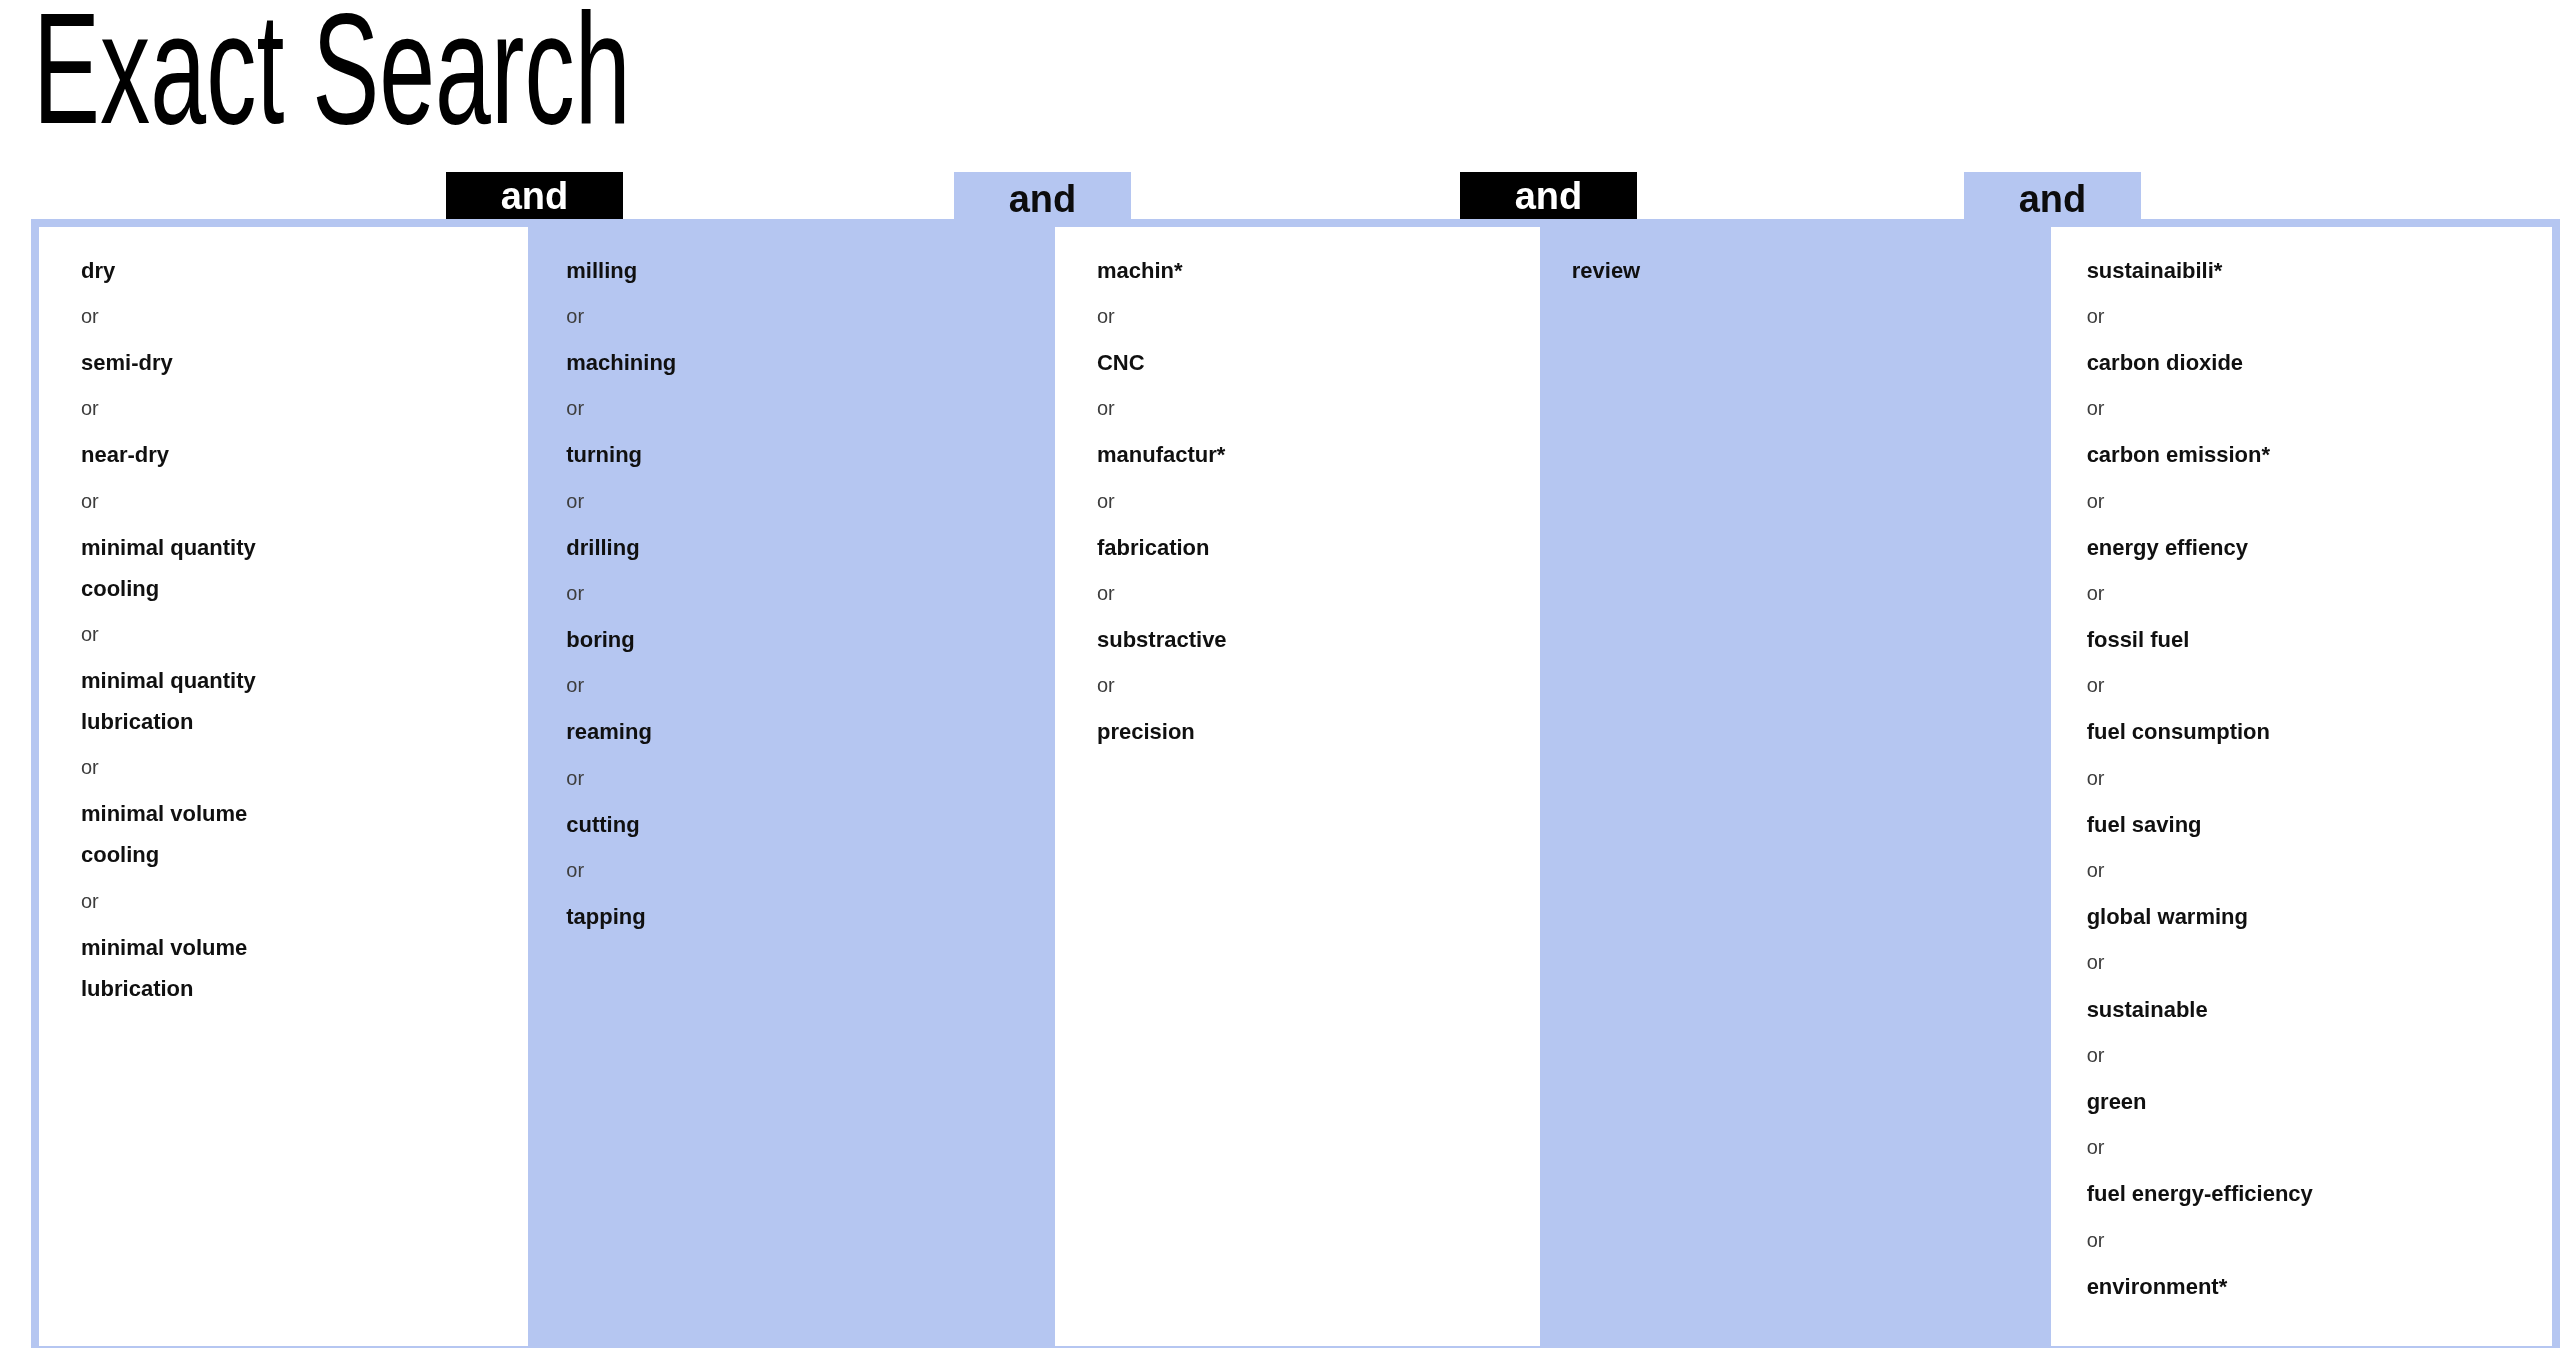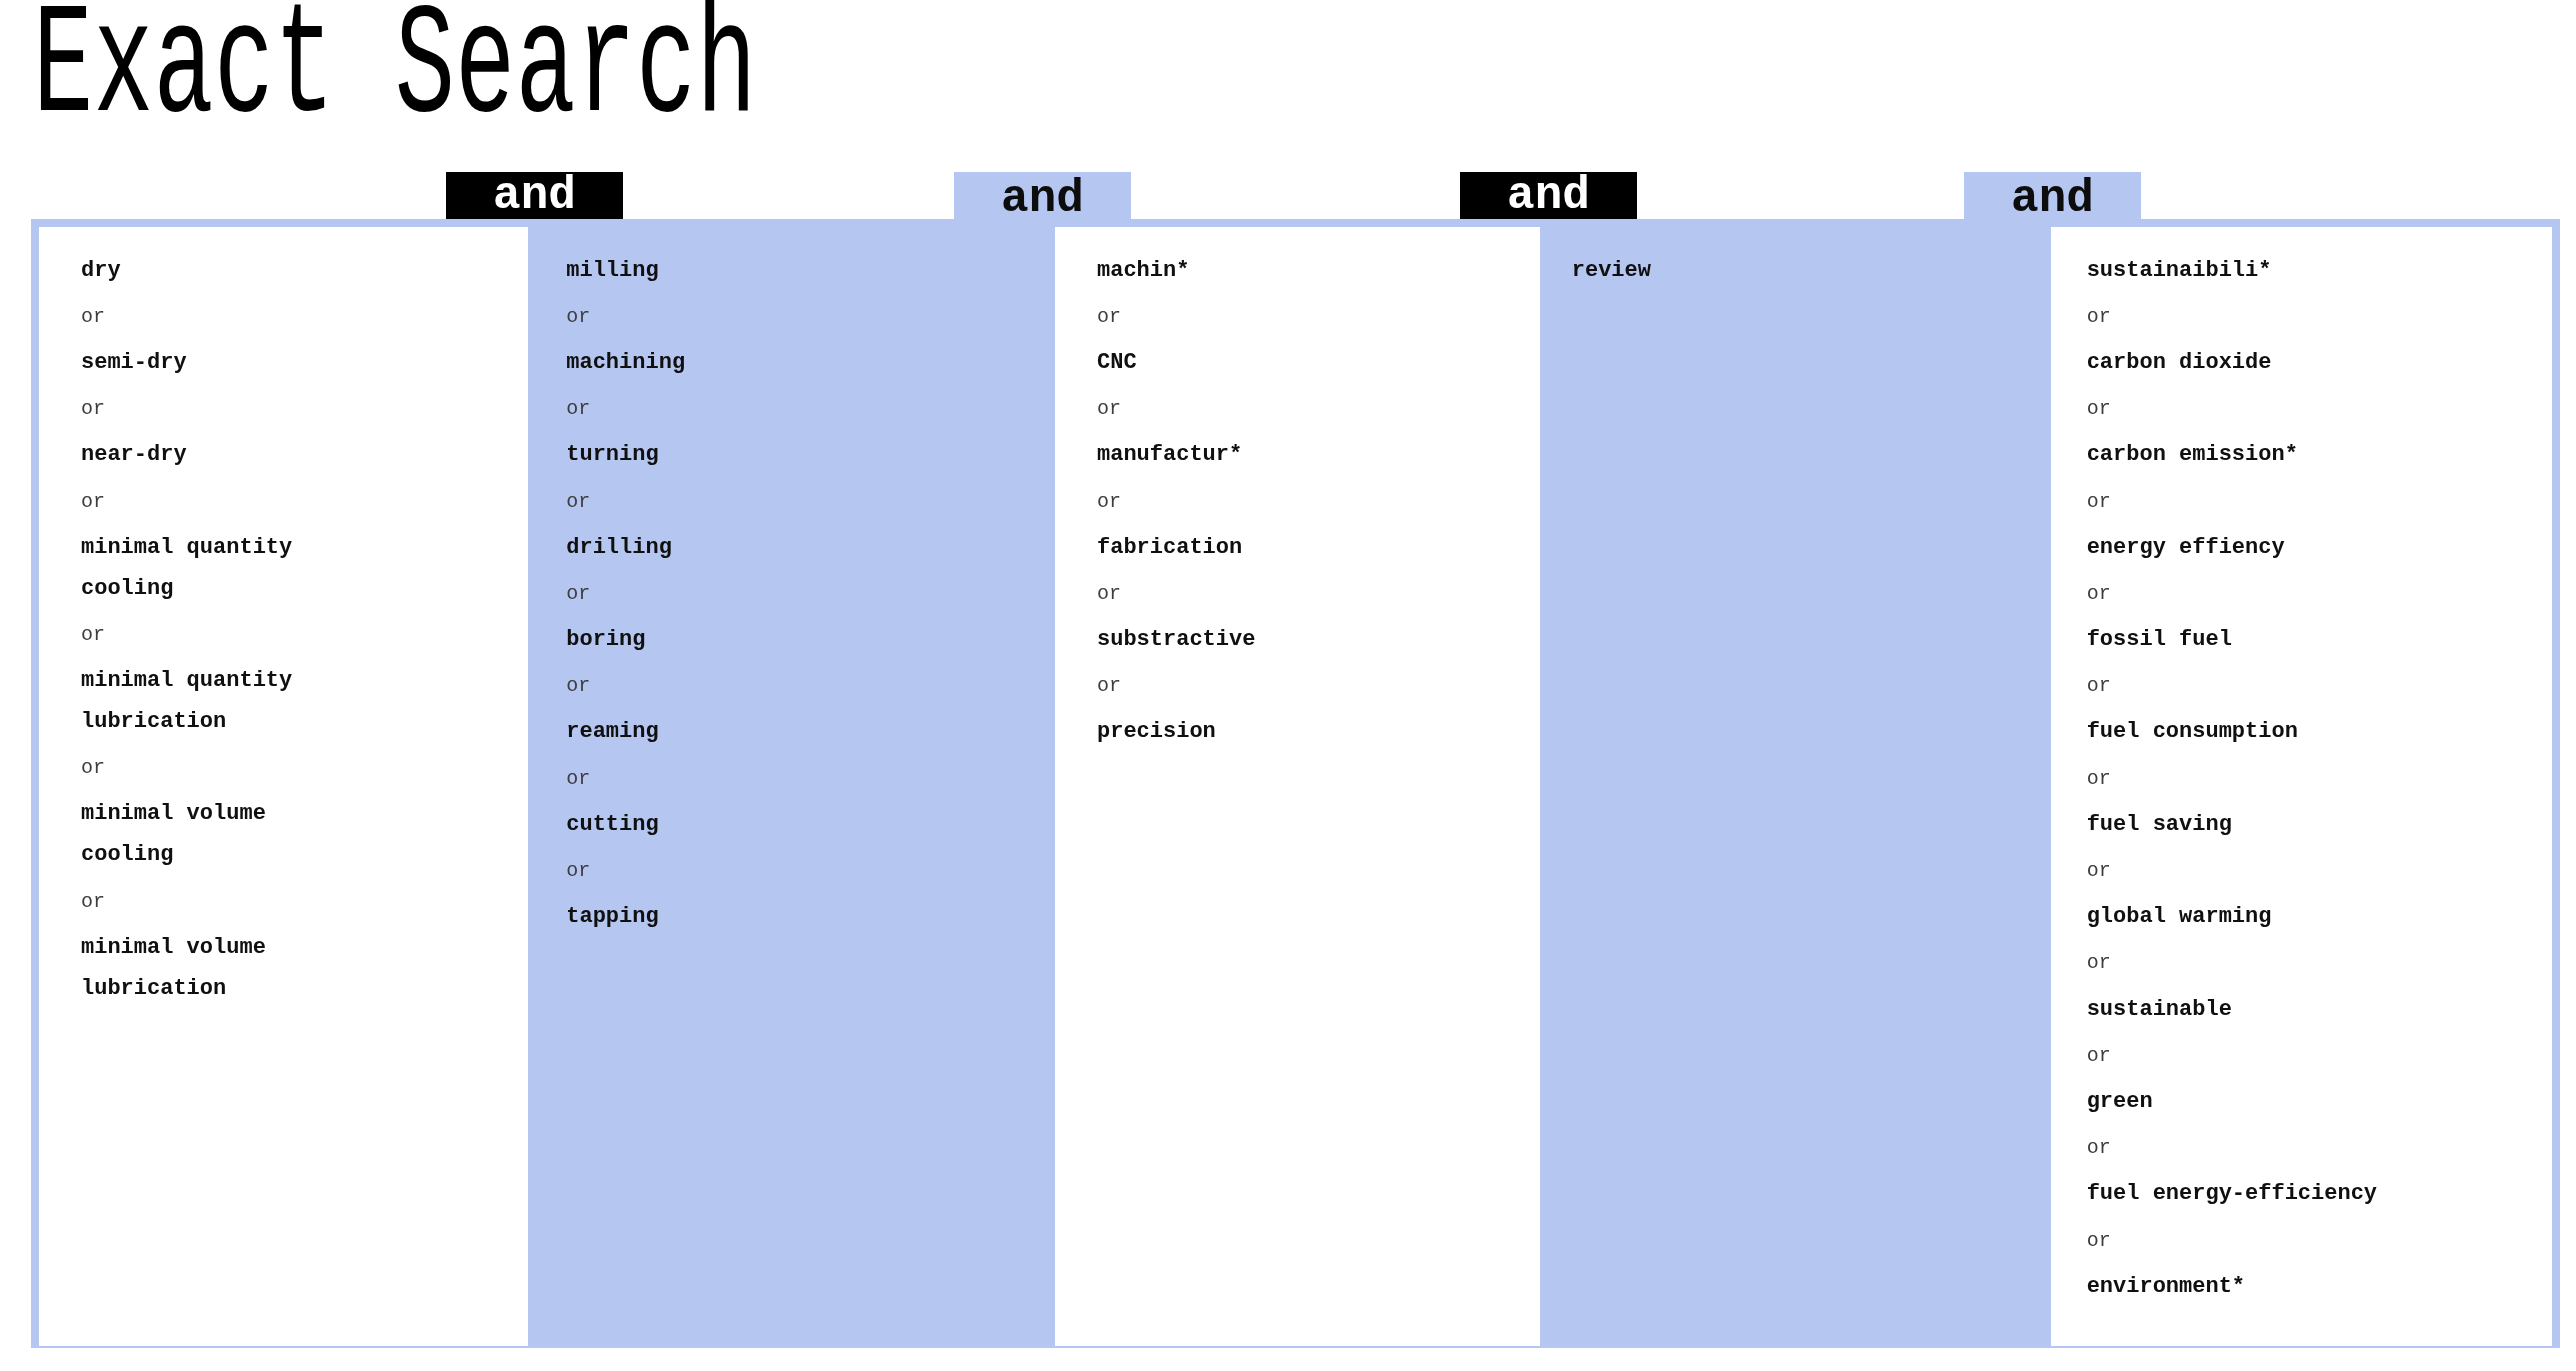--- a/index.html
+++ b/index.html
@@ -7,21 +7,20 @@
     padding: 0;
     background: #ffffff;
     font-family: "Liberation Sans", sans-serif;
   }
   .page {
     position: relative;
     width: 2576px;
     height: 1348px;
     overflow: hidden;
     background: #ffffff;
-    font-family: Liberation Mono, monospace;
   }
   .title {
     position: absolute;
     left: 33px;
     top: -9.6px;
     margin: 0;
     font-size: 157px;
     font-weight: 400;
     color: #000000;
     line-height: 157px;
@@ -31,21 +30,21 @@
   }
   
   .op {
     position: absolute;
     top: 172px;
     width: 177px;
     height: 47px;
     display: flex;
     align-items: center;
     justify-content: center;
-    font-size: 46px;
+    font-size: 38px;
     font-weight: 700;
     line-height: 1;
   }
   .op-black { background: #000000; color: #ffffff; height: 47px; }
   .op-blue  { background: var(--blue); color: #0d0d0d; height: 54px; }
   .op-1 { left: 446px; }
   .op-2 { left: 954px; }
   .op-3 { left: 1460px; }
   .op-4 { left: 1964px; }
   

